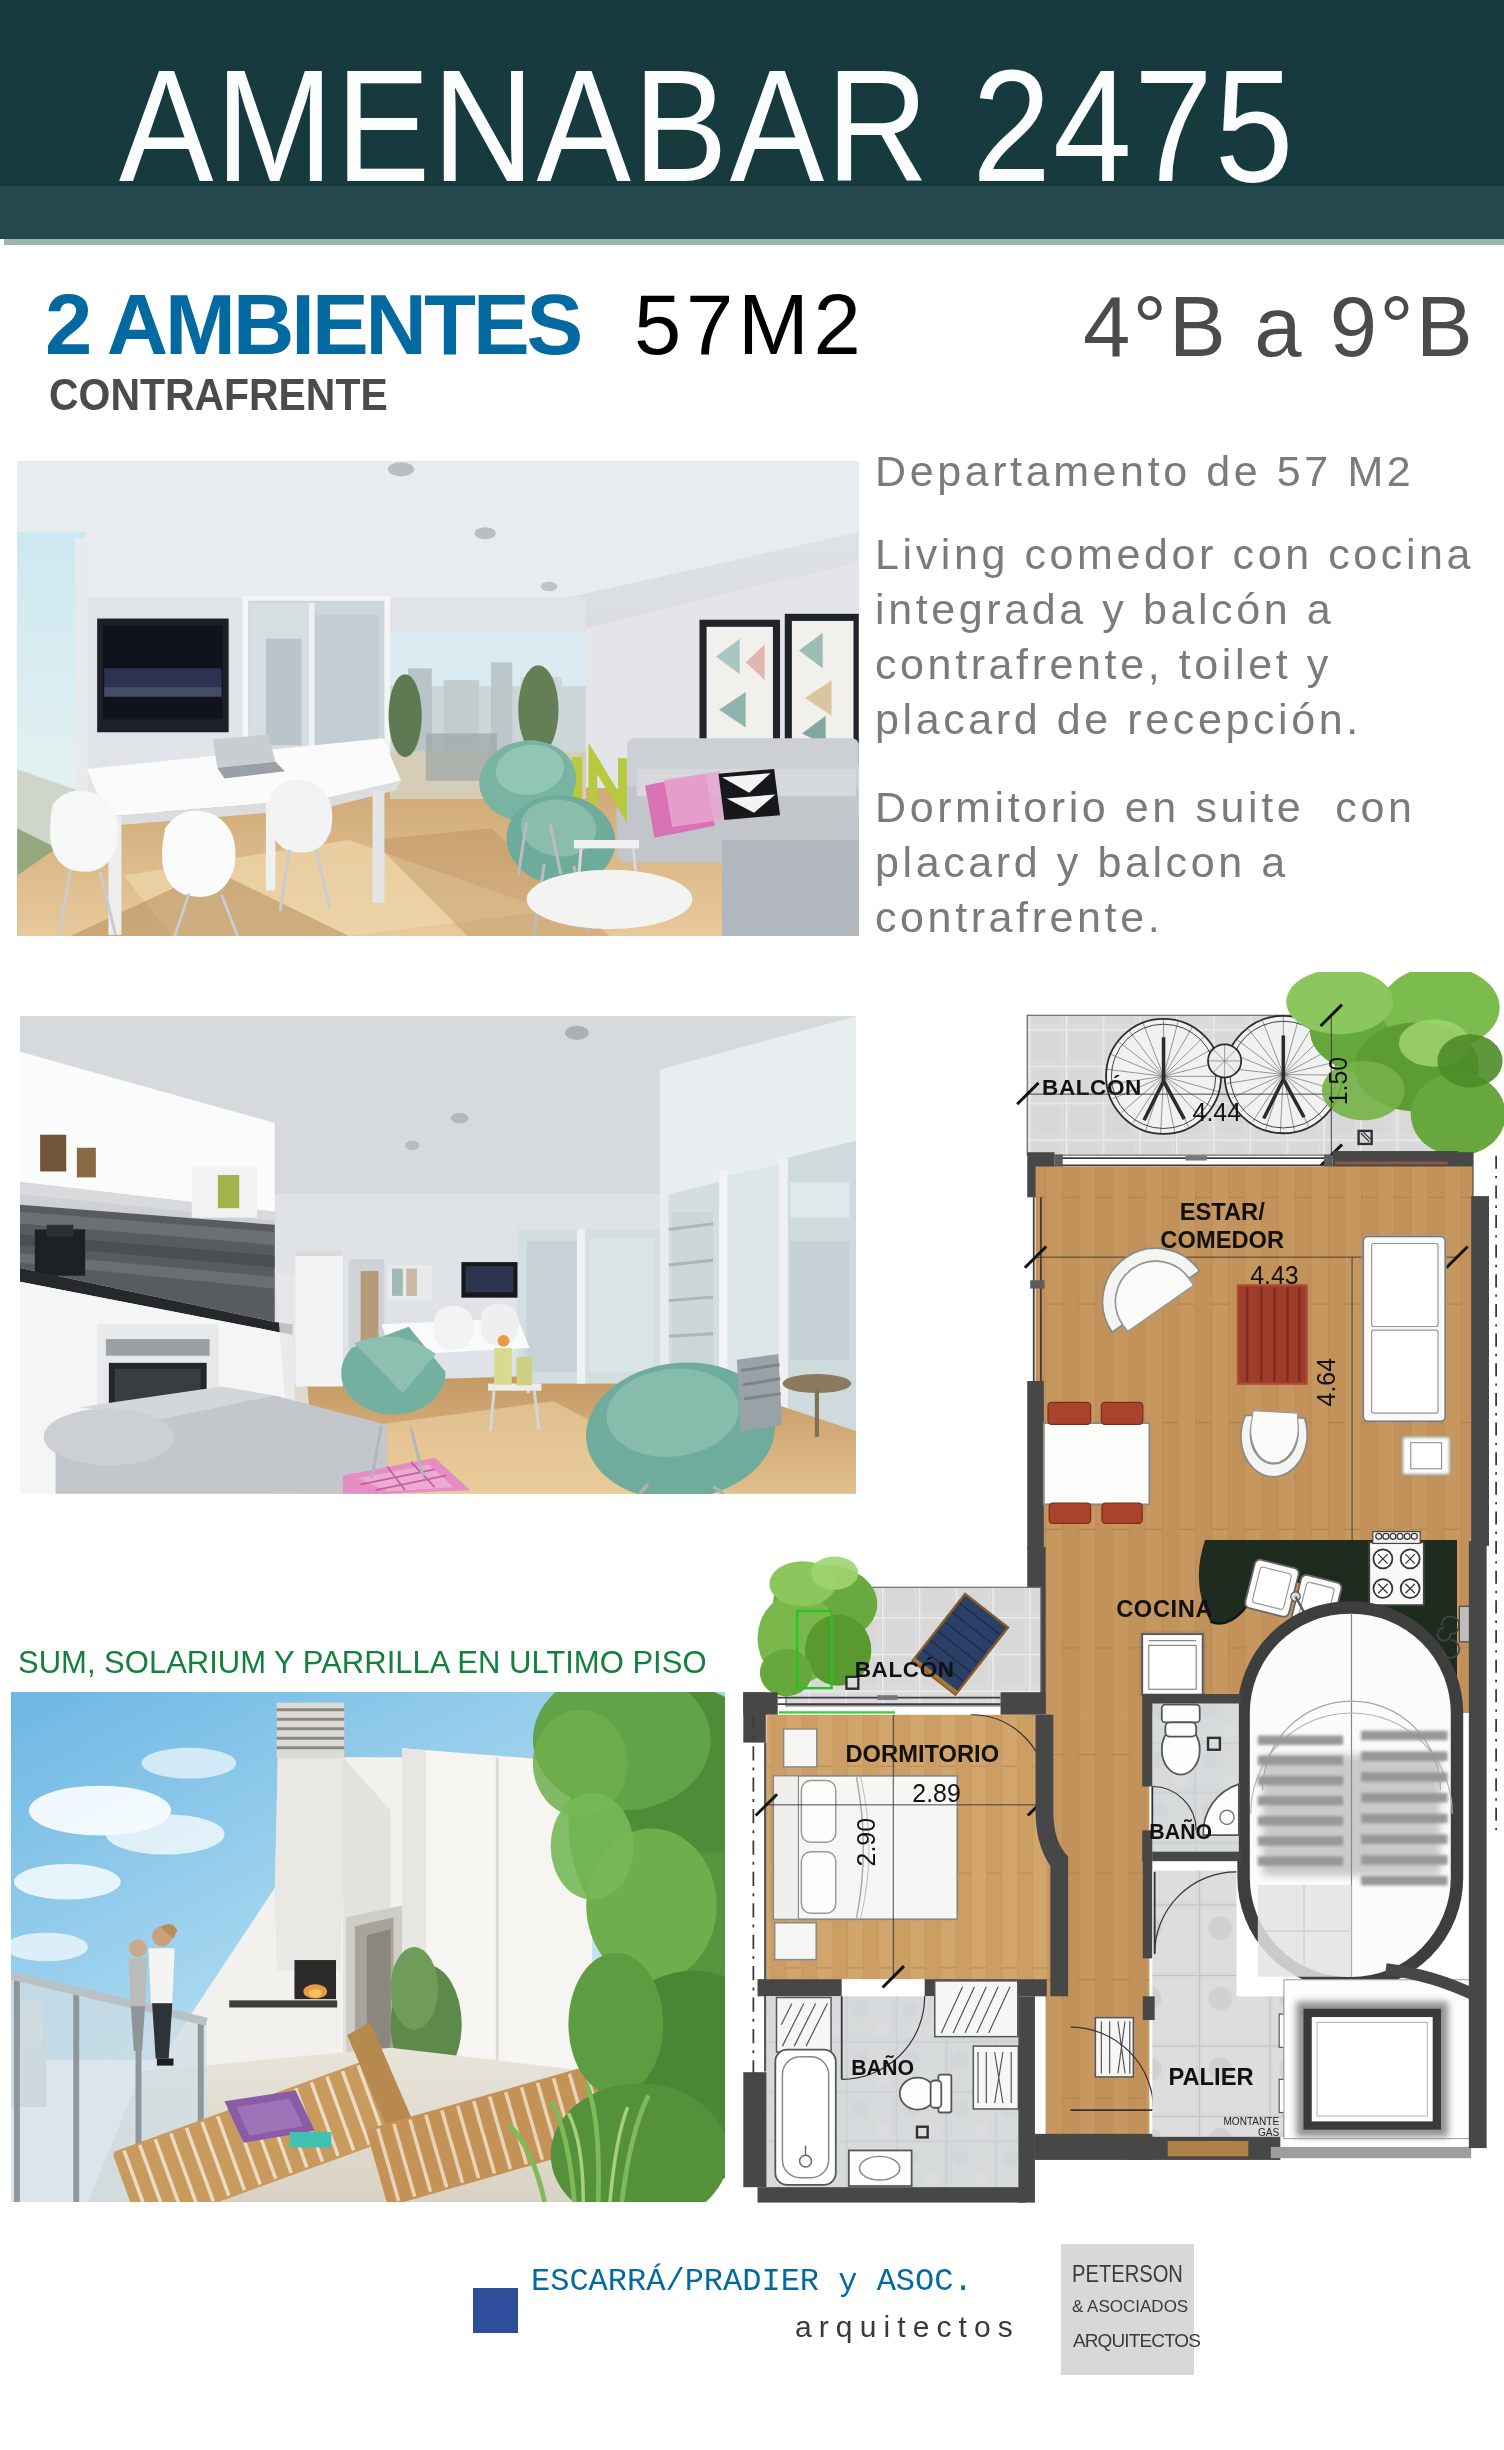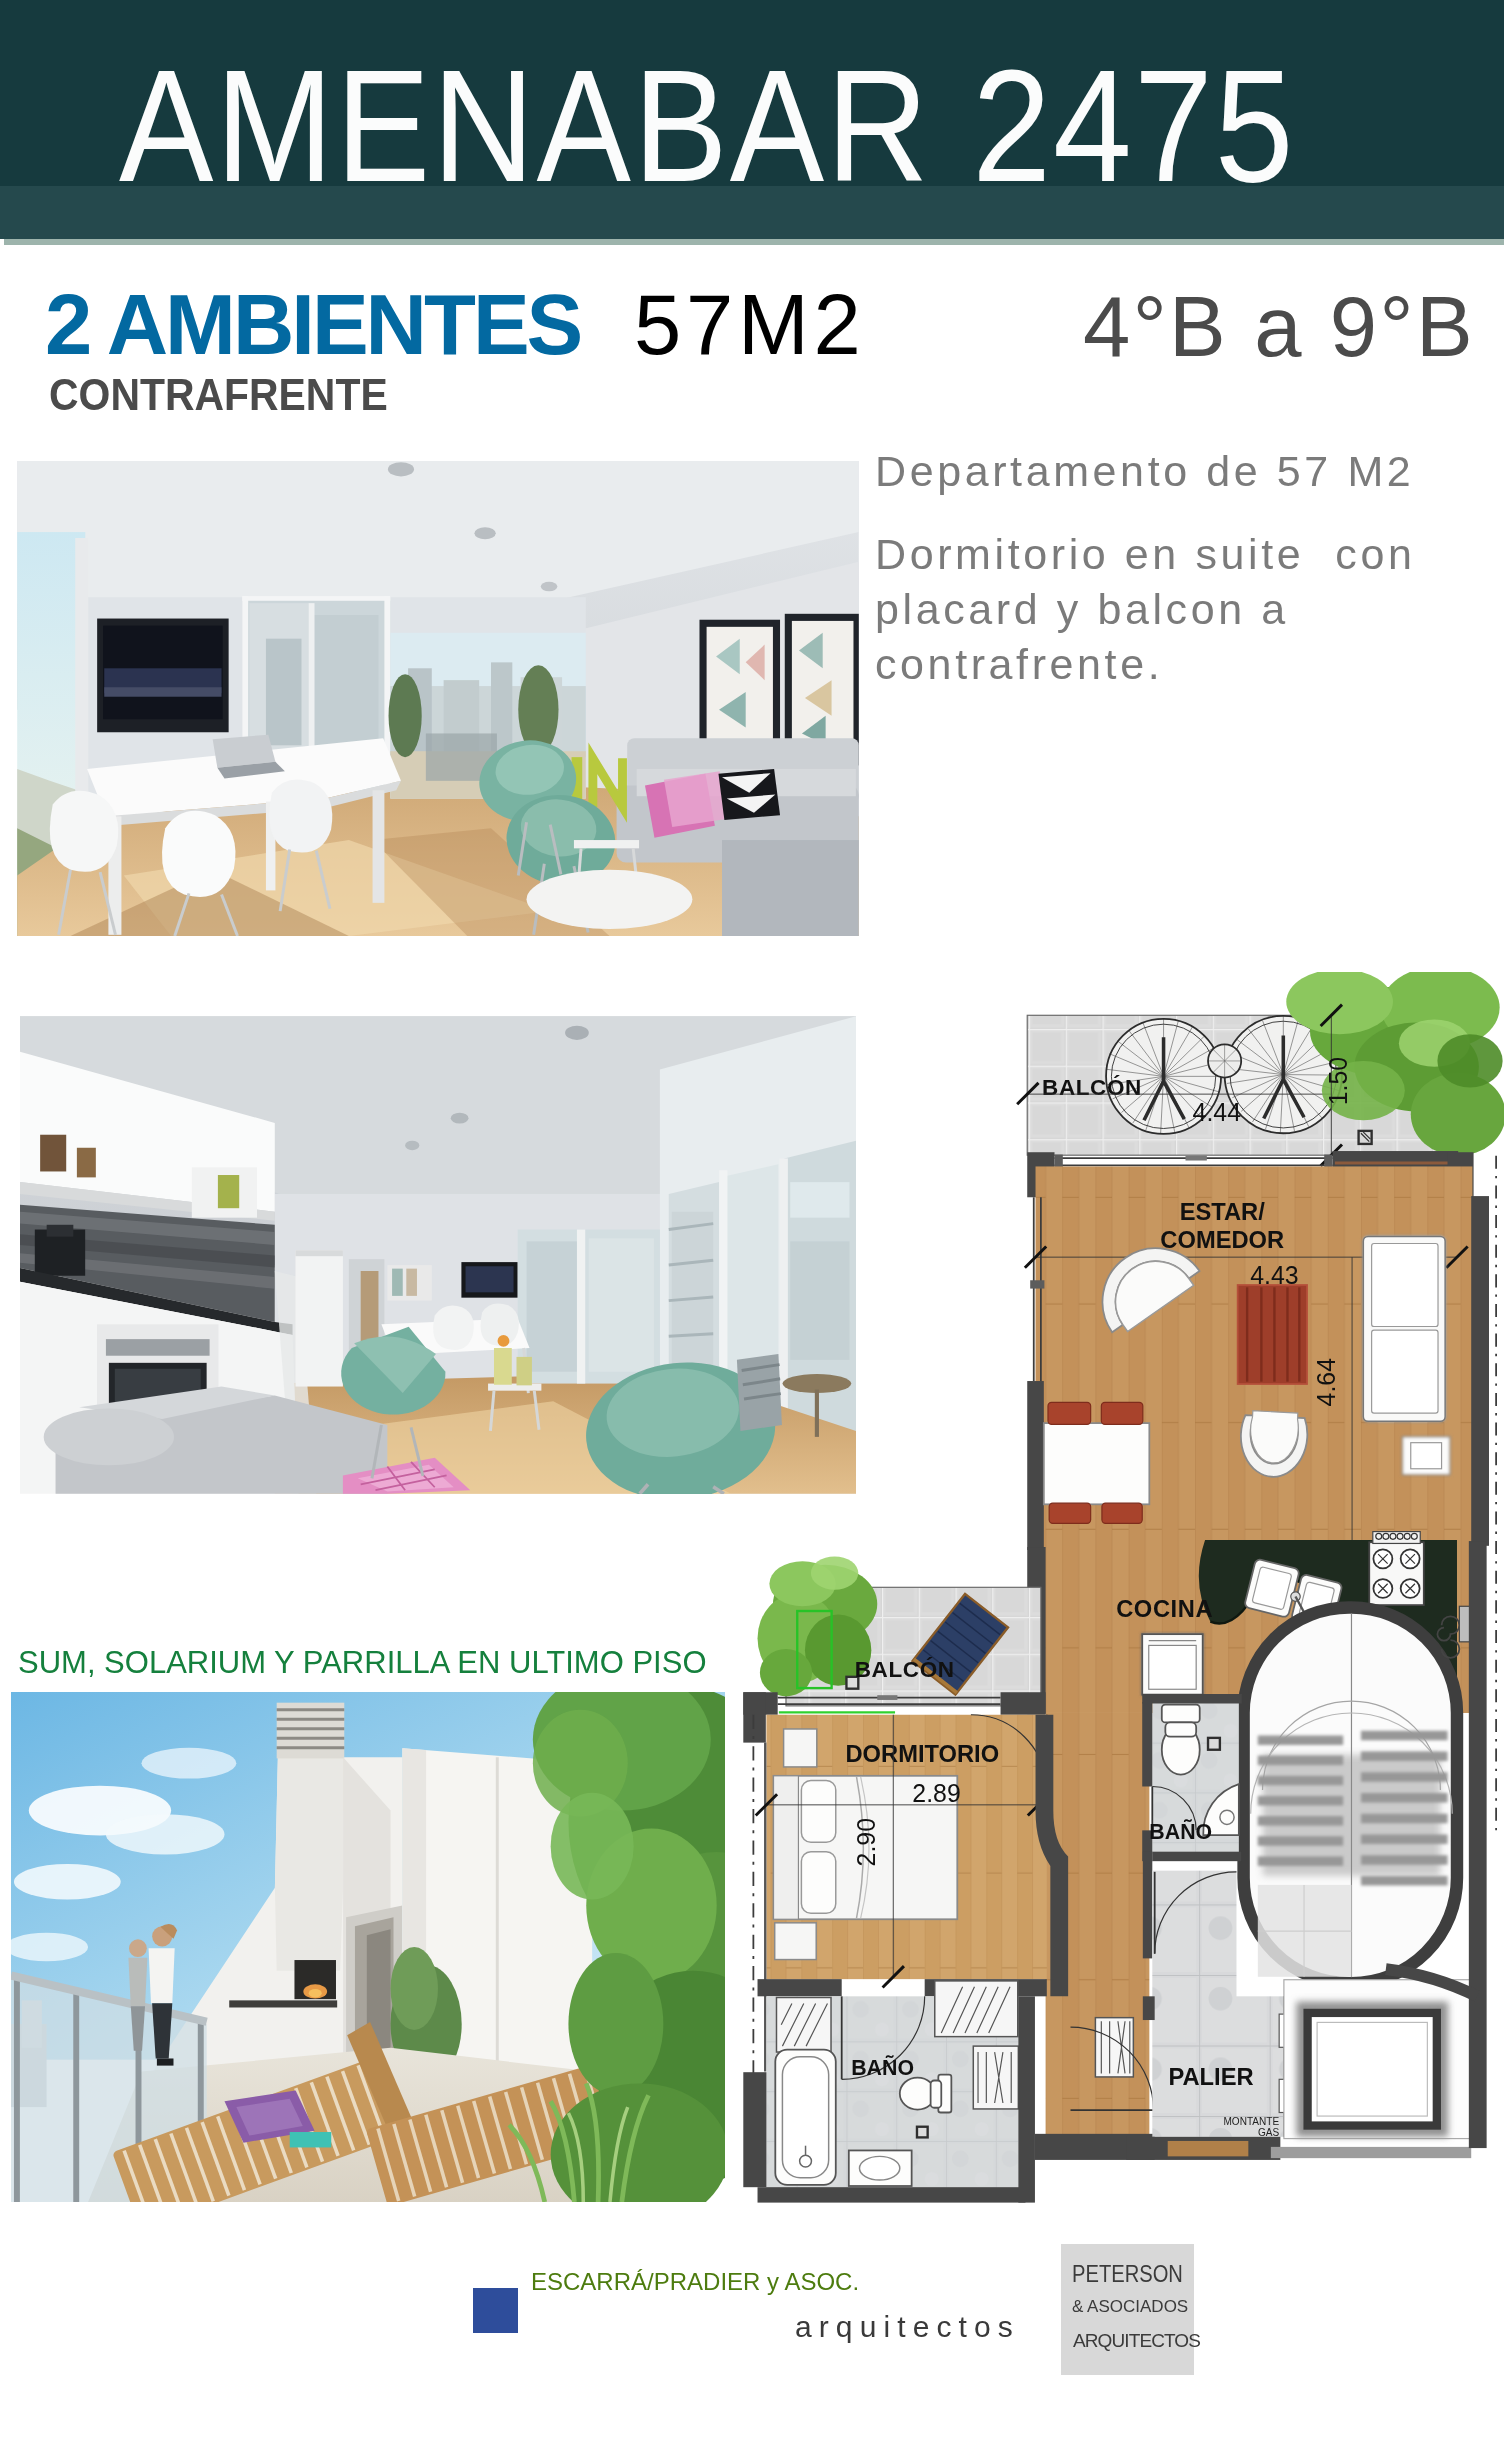--- a/index.html
+++ b/index.html
@@ -151,20 +151,21 @@
 </g>
 
 <rect x="940" y="640" width="110" height="14" fill="#f0f1f1"></rect>
 <line x1="952" y1="654" x2="946" y2="730" stroke="#d7d9da" stroke-width="5"></line>
 <line x1="1040" y1="654" x2="1048" y2="726" stroke="#d7d9da" stroke-width="5"></line>
 <ellipse cx="1000" cy="740" rx="140" ry="50" fill="#f3f3f2"></ellipse>
 </svg>
 
 <div class="abs" style="left:875px;top:444px;color:#7b7b7b;font-size:43px;line-height:55px;letter-spacing:3.6px;white-space:nowrap;">
 <p style="margin:0 0 28.4px 0;">Departamento de 57 M2</p>
+<p style="margin:0 0 33px 0;">Living comedor con cocina<br>integrada y balcón a<br>contrafrente, toilet y<br>placard de recepción.</p>
 <p style="margin:0;">Dormitorio en suite&nbsp; con<br>placard y balcon a<br>contrafrente.</p>
 </div>
 
 <svg class="abs" style="left:19.6px;top:1016px;" width="836" height="478" viewBox="0 0 1411 806">
 <defs>
 <linearGradient id="p2ceil" x1="0" y1="0" x2="0" y2="1">
 <stop offset="0" stop-color="#dcdfe2"></stop>
         <stop offset="1" stop-color="#c9cdd2"></stop>
 </linearGradient>
 <linearGradient id="p2floor" x1="0" y1="0" x2="0" y2="1">
@@ -894,21 +895,21 @@
 
 <rect x="2478" y="2600" width="30" height="1024" fill="#474747"></rect>
 
 <path d="M2392,2868 A330,330 0 0 1 2460,3100" fill="none" stroke="#474747" stroke-width="0"></path>
 
 <path d="M2338,3322 Q2420,3332 2492,3368" fill="none" stroke="#474747" stroke-width="20"></path>
 </svg>
 
 <div class="abs" style="left:473px;top:2288px;width:45px;height:45px;background:#2e4d9b;"></div>
 
-<div class="abs" style="left:531px;top:2263px;color:#4d7c0f;font-size:24px;line-height:38px;font-family:Liberation Sans, sans-serif;white-space:nowrap;">ESCARRÁ/PRADIER y ASOC.</div>
+<div class="abs" style="left:531px;top:2263px;color:#0369a1;font-size:32px;line-height:38px;font-family:Liberation Mono, monospace;white-space:nowrap;">ESCARRÁ/PRADIER y ASOC.</div>
 
 <div class="abs" style="left:795px;top:2312px;color:#3a3a3a;font-size:30px;line-height:30px;letter-spacing:7.1px;white-space:nowrap;">arquitectos</div>
 
 <div class="abs" style="left:1061px;top:2244px;width:133px;height:131px;background:#d8d8d8;"></div>
 
 <div class="abs" style="left:1072px;top:2262px;color:#3b3b3b;font-size:24px;line-height:24px;transform:scaleX(.84);transform-origin:left top;">PETERSON</div>
 
 <div class="abs" style="left:1072px;top:2298px;color:#3b3b3b;font-size:17px;line-height:17px;">&amp; ASOCIADOS</div>
 
 <div class="abs" style="left:1073px;top:2331px;color:#3b3b3b;font-size:19px;line-height:19px;letter-spacing:-0.9px;">ARQUITECTOS</div>

